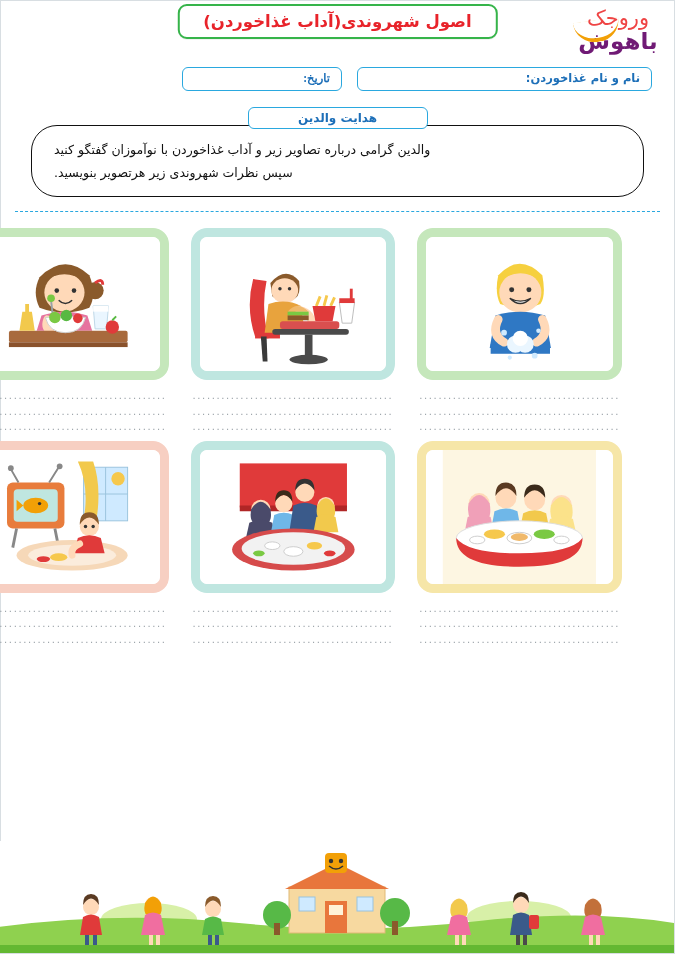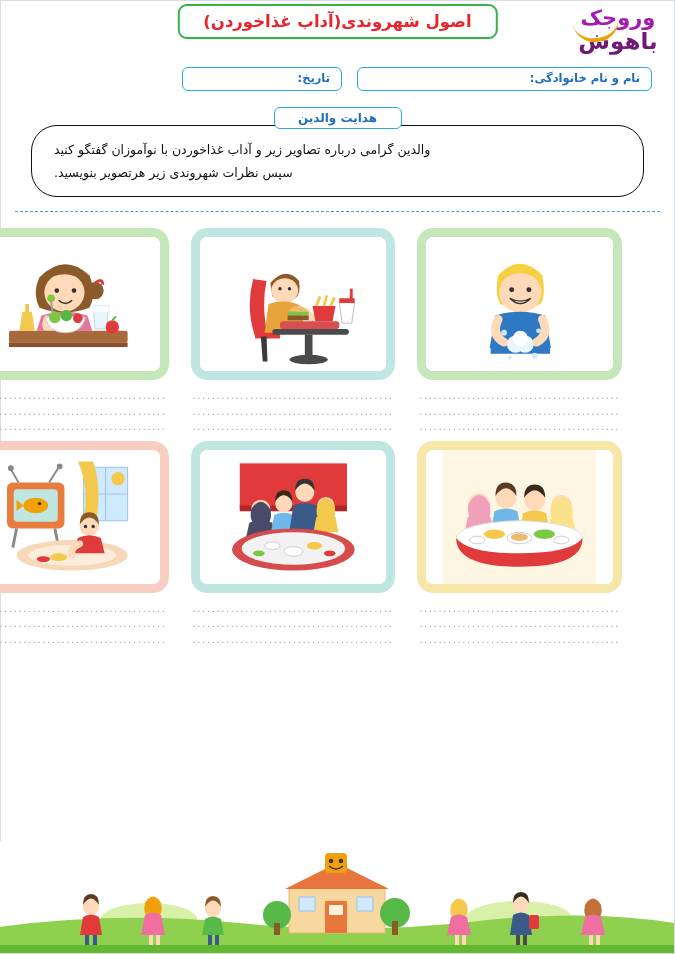--- a/index.html
+++ b/index.html
@@ -25,23 +25,23 @@
     padding-top:6px;
   }
   .logo {
     position:absolute;
     top:6px; right:10px;
     width:92px; height:52px;
     text-align:center;
     line-height:1.05;
   }
   .logo-l1 {
-    color:#a21caf;
+    color:#ef4444;
     font-size:21px;
-    font-weight:bold;
+    font-weight:normal;
     letter-spacing:-1px;
     display:block;
     position:relative;
   }
   .logo-l2 {
     color:#701a75;
     font-size:23px;
     font-weight:bold;
     display:block;
   }
@@ -89,29 +89,29 @@
     top:-2px; right:6px;
     background:#fff;
     padding:2px 5px;
     font-size:11.5px;
     font-weight:bold;
     color:#1d6fb8;
     line-height:1;
     top:3px;
   }
   .field-name { right:0; width:295px; }
-  .field-date { right:310px; width:160px; }
+  .field-date { right:310px; width:160px;font-family:Liberation Serif, serif; }
 
   
   .guide-wrap {
     margin:12px 30px 0 30px;
     position:relative;
   }
   .guide-title {
-    width:128px;
+    width:180px;
     margin:0 auto;
     background:#ffffff;
     border:1.5px solid #2aa8df;
     border-radius:6px;
     text-align:center;
     font-size:12px;
     font-weight:bold;
     color:#1d6fb8;
     padding:3px 0;
     position:relative;
@@ -203,21 +203,21 @@
       <span class="logo-swoosh"></span>
     </div>
 
     <div class="title-box">
       <div class="t">اصول شهروندی(آداب غذاخوردن)</div>
     </div>
   </div>
 
   <div class="id-row">
     <div class="field field-name">
-      <span class="lbl">نام و نام خانوادگی:</span>
+      <span class="lbl">نام و نام غذاخوردن:</span>
     </div>
     <div class="field field-date">
       <span class="lbl">تاریخ:</span>
     </div>
   </div>
 
   <div class="guide-wrap">
     <div class="guide-title">هدایت والدین</div>
     <div class="guide-body">
       <div>والدین گرامی درباره تصاویر زیر و آداب غذاخوردن با نوآموزان گفتگو کنید</div>

